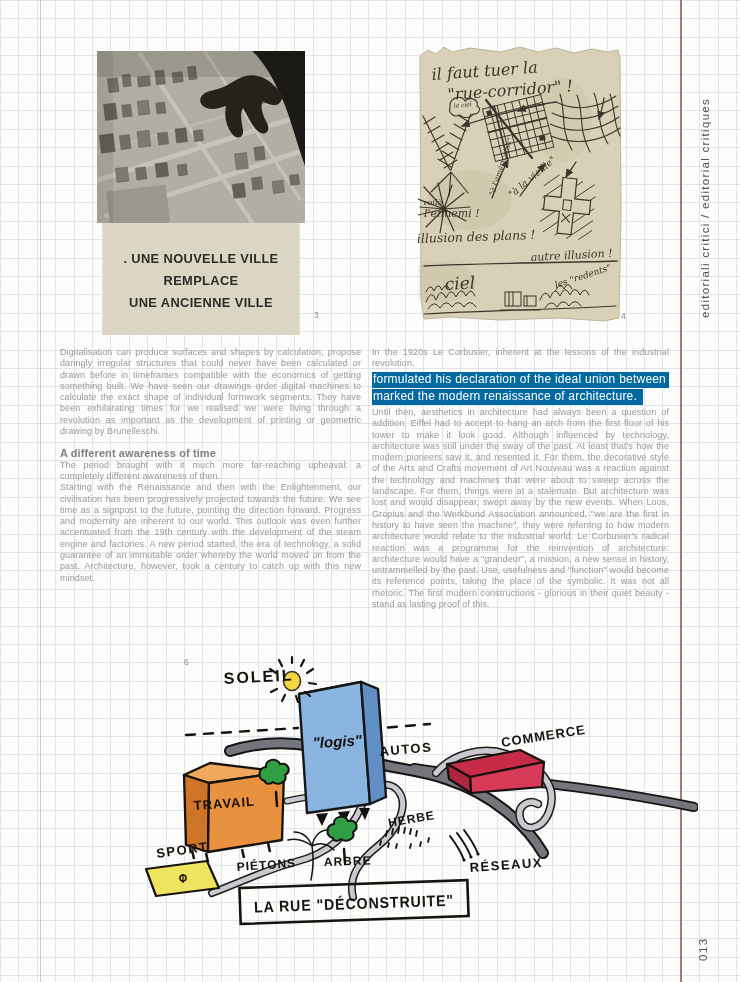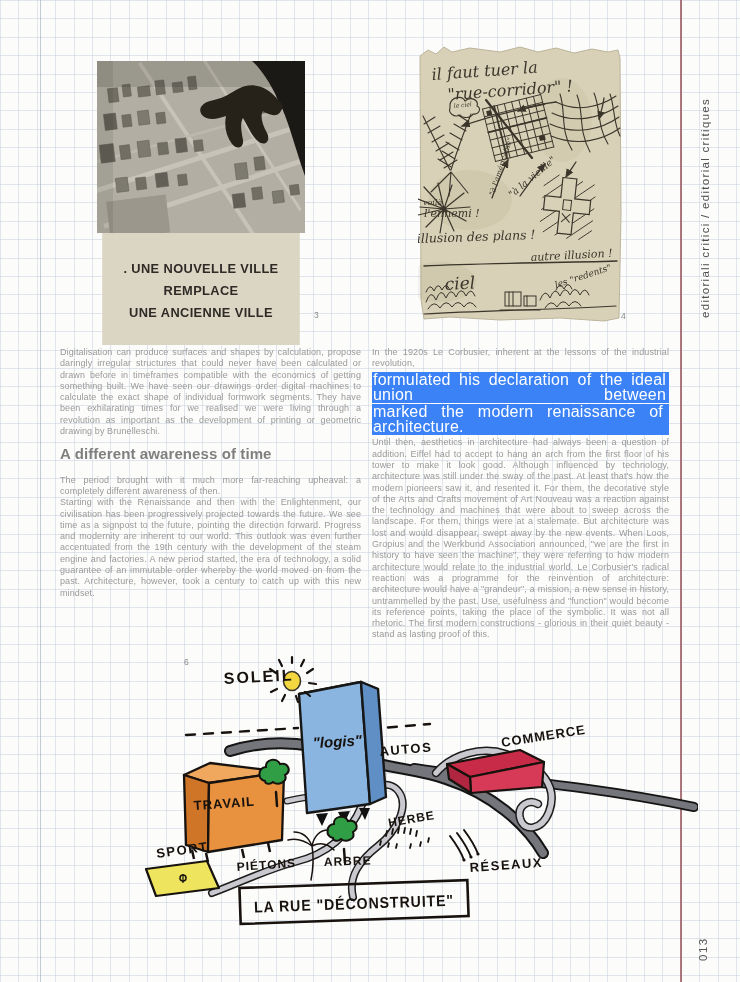--- a/index.html
+++ b/index.html
@@ -12,33 +12,33 @@
   .rule-left{position:absolute;left:40px;top:0;bottom:0;width:1px;background:rgba(150,162,180,.55);}
   .rule-right{position:absolute;left:680px;top:0;bottom:0;width:2px;background:#9a565b;opacity:.8;}
 
   .sidebar-text{position:absolute;left:699px;top:318px;transform-origin:0 0;transform:rotate(-90deg);
     white-space:nowrap;font-size:11.5px;letter-spacing:1.3px;color:#4e4e4e;font-weight:400;}
   .page-number{position:absolute;left:697px;top:961px;transform-origin:0 0;transform:rotate(-90deg);
     white-space:nowrap;font-size:11.5px;letter-spacing:1.5px;color:#555;}
 
   .fig-num{position:absolute;font-size:8.5px;color:#8a8a8a;}
 
-  .fig-poster{position:absolute;left:97px;top:61px;width:208px;height:242px;}
+  .fig-poster{position:absolute;left:97px;top:51px;width:208px;height:242px;}
   .poster-caption{position:absolute;left:0;top:172px;width:208px;height:112px;background:#dbd5c4;
     color:#2e2b26;text-align:center;font-weight:bold;font-size:13.5px;line-height:22px;
     padding-top:25px;box-sizing:border-box;letter-spacing:.4px;transform:scaleX(.95);}
 
   .col{position:absolute;color:#999;font-size:9px;line-height:11.3px;text-align:justify;letter-spacing:.1px;}
   .col p{margin:0;}
   .col-left{left:60px;top:347px;width:301px;}
   .col-right{left:372px;top:347px;width:297px;}
-  .col h4{margin:11px 0 15px 0;font-size:15px;color:#7f7f7f;letter-spacing:.1px;}
+  .col h4{margin:11px 0 0 0;font-size:11px;color:#7f7f7f;letter-spacing:.1px;}
   .intro{text-align:justify;text-align-last:justify;margin:0 0 2px 0 !important;}
   .highlight{margin:0 0 2px 0;}
-  .hl{display:block;background:#3b82f6;color:#fff;font-size:16px;line-height:15.2px;
+  .hl{display:block;background:#0369a1;color:#fff;font-size:12px;line-height:15.2px;
       letter-spacing:.2px;padding:0 3px 1px 1px;margin-bottom:1px;}
   .hl-fill{text-align:justify;text-align-last:justify;}
   .hl-last{width:fit-content;padding-right:6px;}
 
   svg text{user-select:none;}
   .hand-label{font-family:"Liberation Sans",sans-serif;font-weight:bold;fill:#17120e;}
   .script{font-family:"DejaVu Serif",serif;font-style:italic;fill:#3b352b;}
   .ink{stroke:#3b352b;fill:none;stroke-linecap:round;}
 </style>
 </head>

